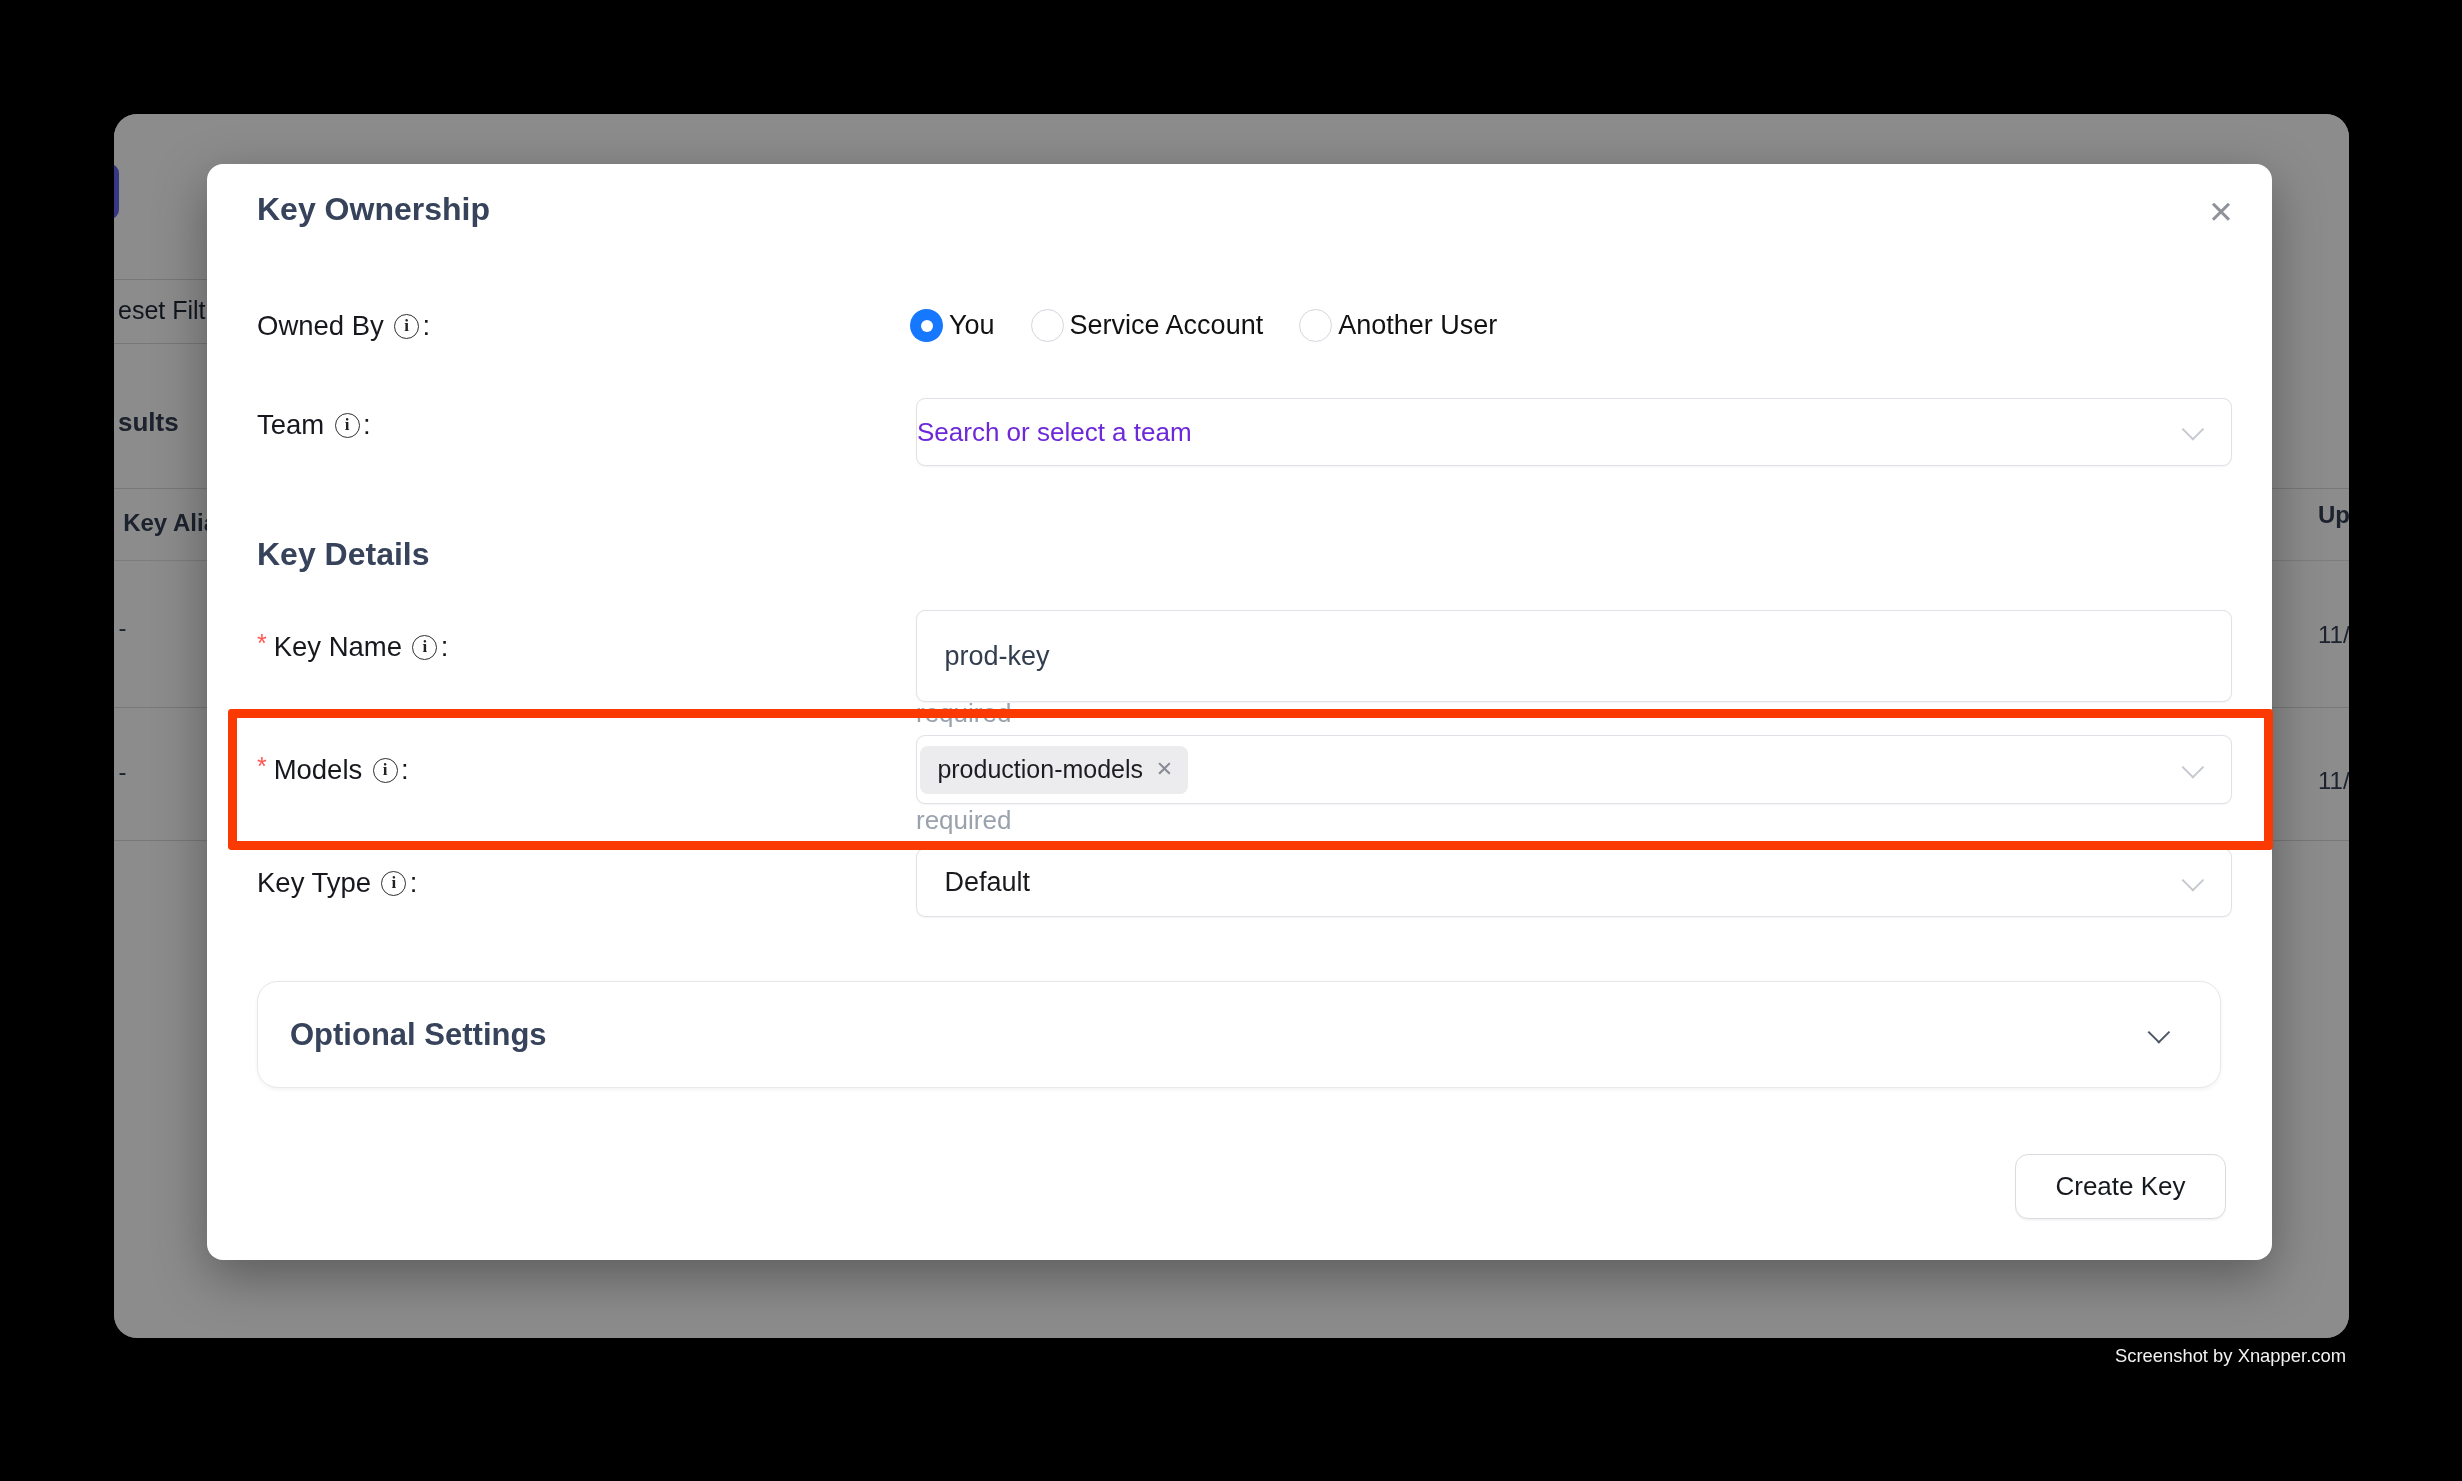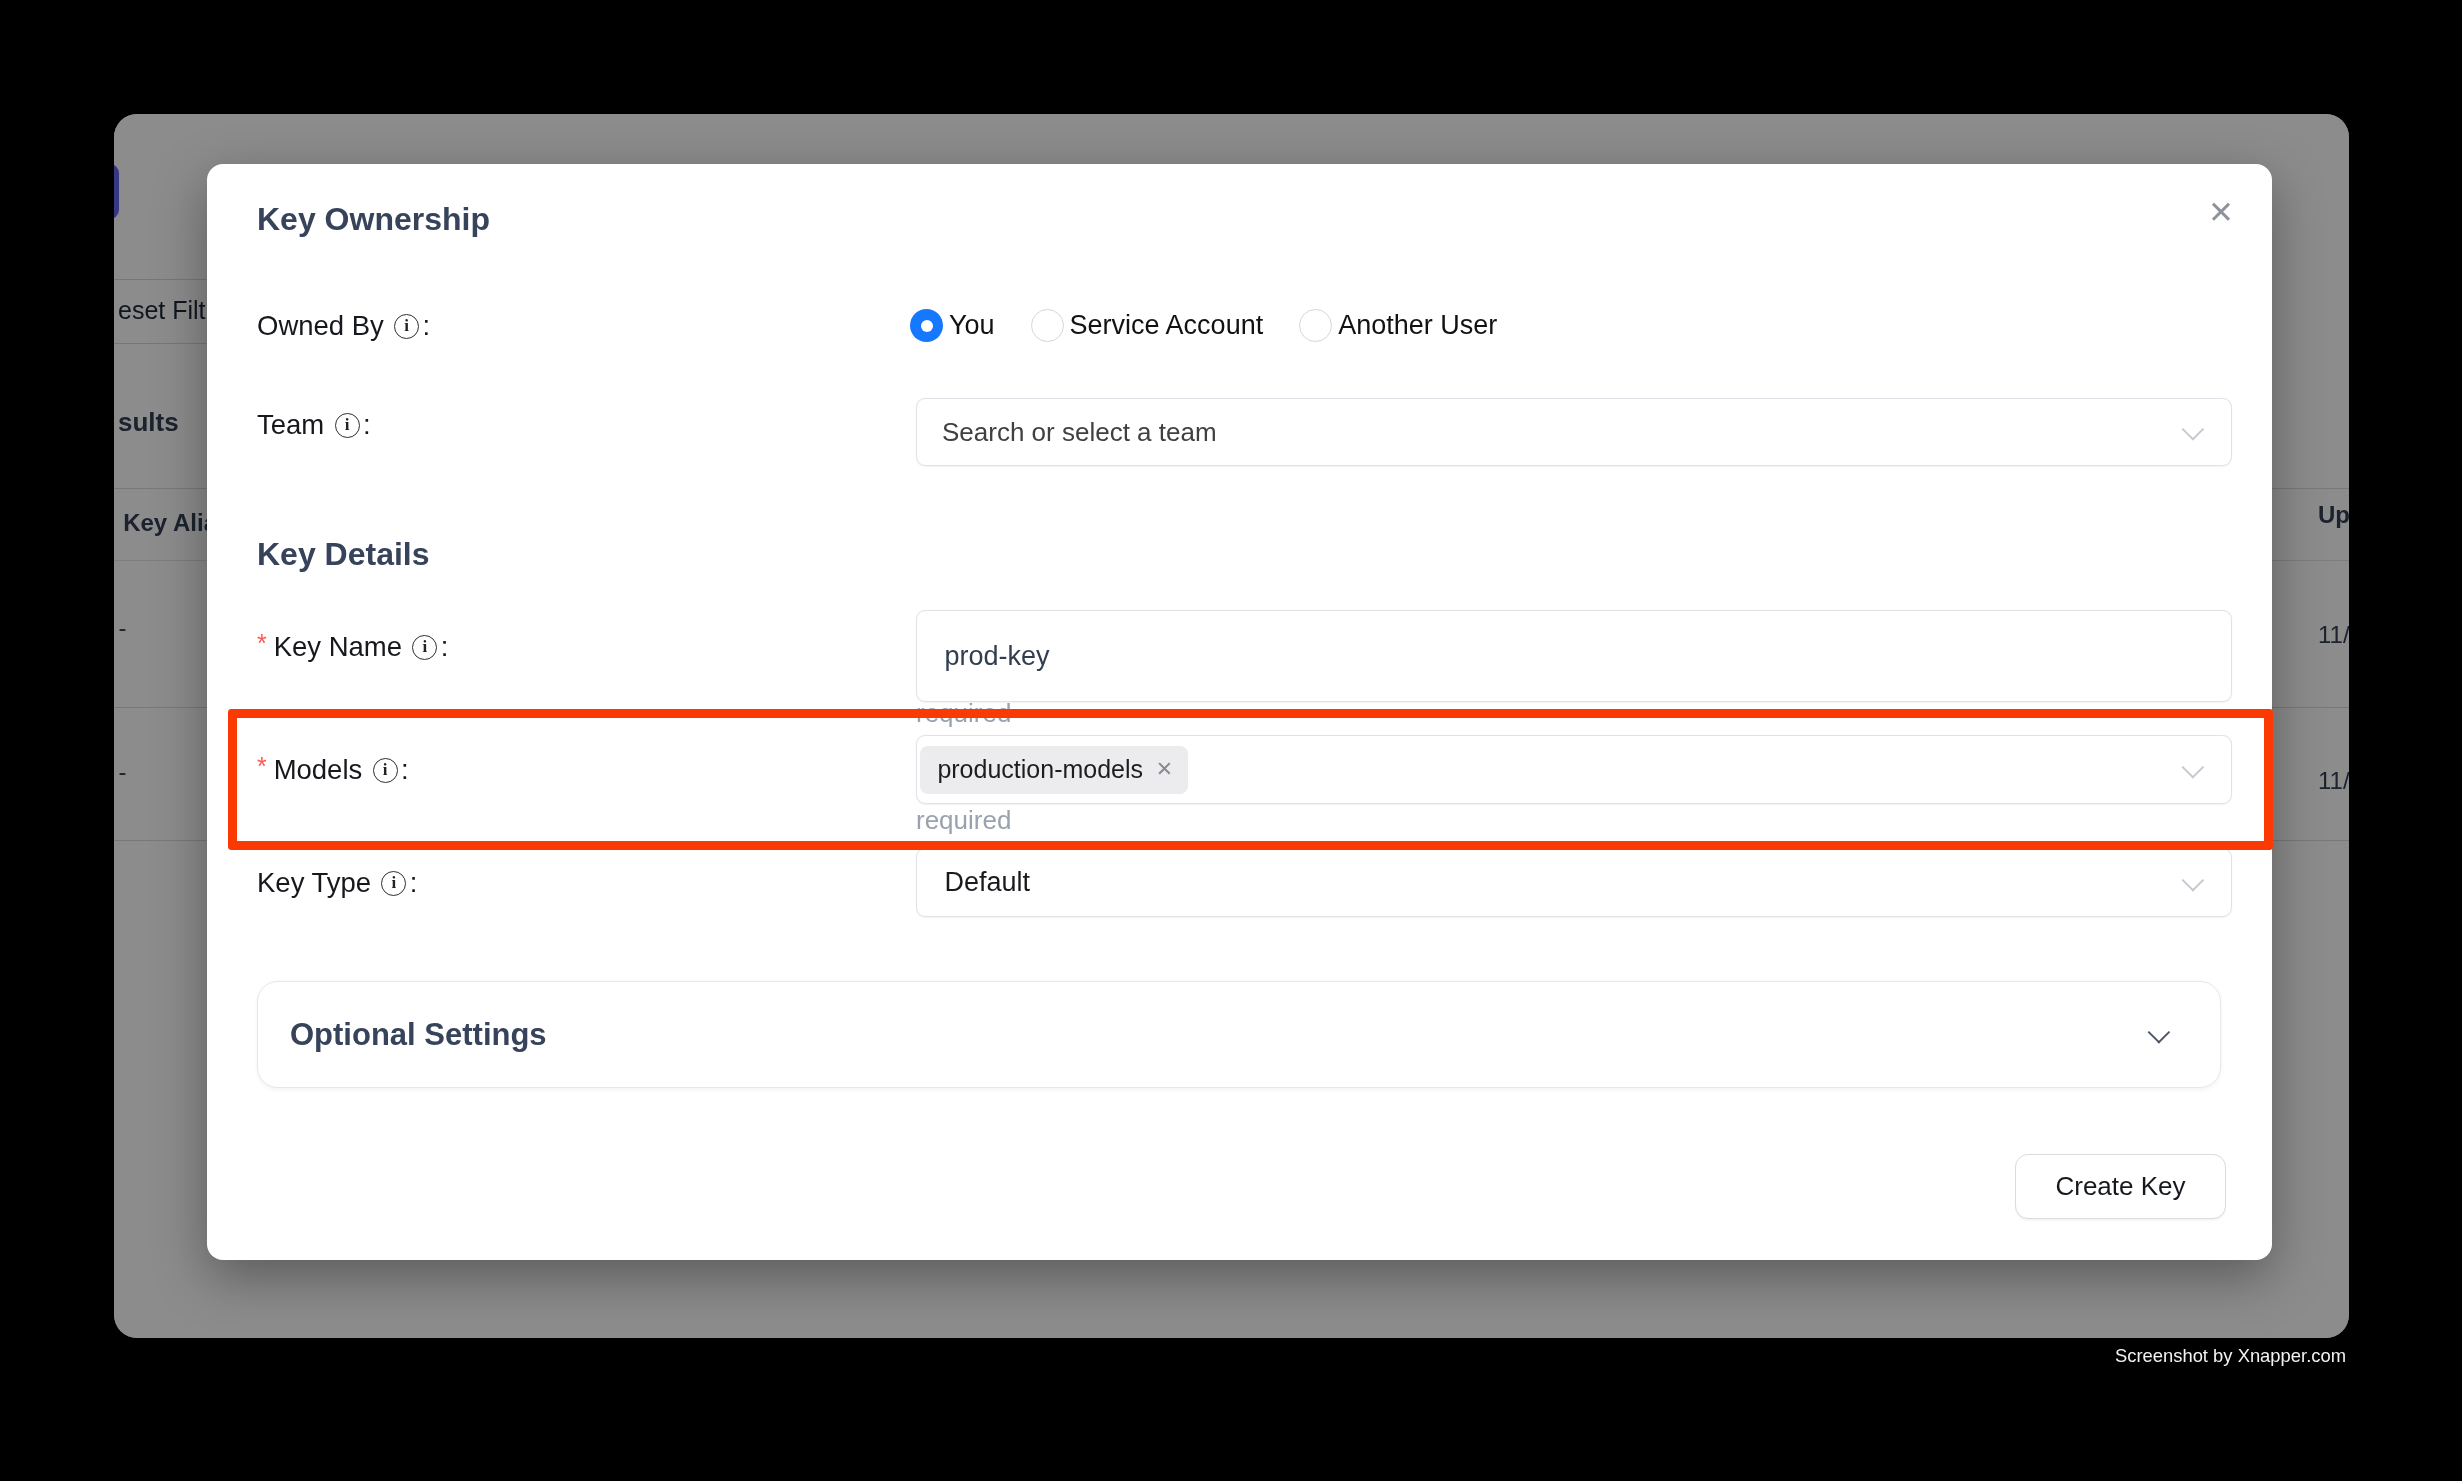--- a/index.html
+++ b/index.html
@@ -35,21 +35,21 @@
   .radio{box-sizing:border-box;width:33px;height:33px;border-radius:50%;background:#fff;border:1.7px solid #d3d6dc;
          display:flex;align-items:center;justify-content:center;}
   .radio.checked{background:#1677ff;border:none;}
   .radio .dot{width:12px;height:12px;border-radius:50%;background:#fff;}
   .radio-label{font-size:27px;font-weight:500;color:#121212;white-space:nowrap;}
   .select{box-sizing:border-box;left:709px;width:1316px;background:#fff;border:1.1px solid #dfe2e7;
           border-radius:9.2px;box-shadow:0 0.6px 1.7px rgba(16,24,40,.05);display:flex;align-items:center;cursor:pointer;}
   .chev{position:absolute;right:30px;top:50%;width:13.8px;height:13.8px;
         border-right:2.3px solid #c5c8cf;border-bottom:2.3px solid #c5c8cf;
         transform:translateY(-68%) rotate(45deg);}
-  .placeholder{margin-left:25px;font-size:26px;color:#404040;white-space:nowrap;}
+  .placeholder{font-size:26px;color:#6d28d9;white-space:nowrap;}
   .value-text{margin-left:27.5px;font-size:27px;color:#1a1a1e;white-space:nowrap;}
   .text-input{box-sizing:border-box;left:709px;top:446px;width:1316px;height:92px;border:1.1px solid #dfe2e7;
           border-radius:9.2px;box-shadow:0 0.6px 1.7px rgba(16,24,40,.05);padding:0 0 0 27.5px;
           font-family:inherit;font-size:27px;color:#323e4f;outline:none;}
   .required-msg{left:709px;font-size:26px;color:#9aa2ad;white-space:nowrap;}
   .tag{display:flex;align-items:center;margin-left:3.4px;height:48px;padding:0 15px 0 17px;
        background:#ececee;border-radius:8px;}
   .tag-text{font-size:25px;color:#1d1d21;white-space:nowrap;}
   .tag-x{margin-left:12.6px;font-size:20.7px;color:#868a92;cursor:pointer;line-height:1;}
   .opt-panel{box-sizing:border-box;left:50px;top:817px;width:1964px;height:107px;background:#fff;
@@ -93,21 +93,21 @@
     <div class="abs bg-cell" style="left:4.6px;top:644px;">-</div>
     <div class="abs bg-cell" style="left:2204px;top:653px;">11/</div>
     <div class="abs hline" style="top:726px;"></div>
 
     <div class="abs overlay"></div>
   </div>
 
   <div class="abs modal">
     <div class="abs close">✕</div>
 
-    <div class="abs m-title" style="top:37px;text-align:center;">Key Ownership</div>
+    <div class="abs m-title" style="top:27px;text-align:center;">Key Ownership</div>
 
     <div class="abs label" style="left:50px;top:145px;">
       <span>Owned By</span>
       <span class="info">i</span>
       <span>:</span>
     </div>
     <div class="abs radio-group">
       <div class="radio-item">
         <span class="radio checked">
             <span class="dot"></span>

